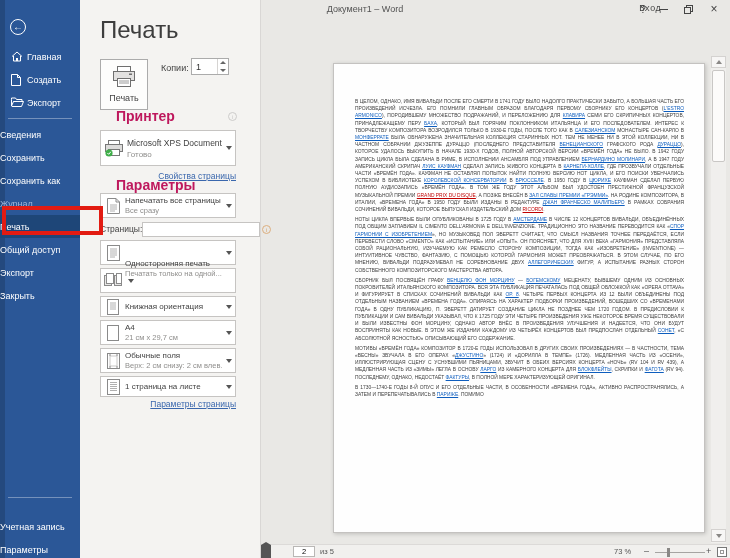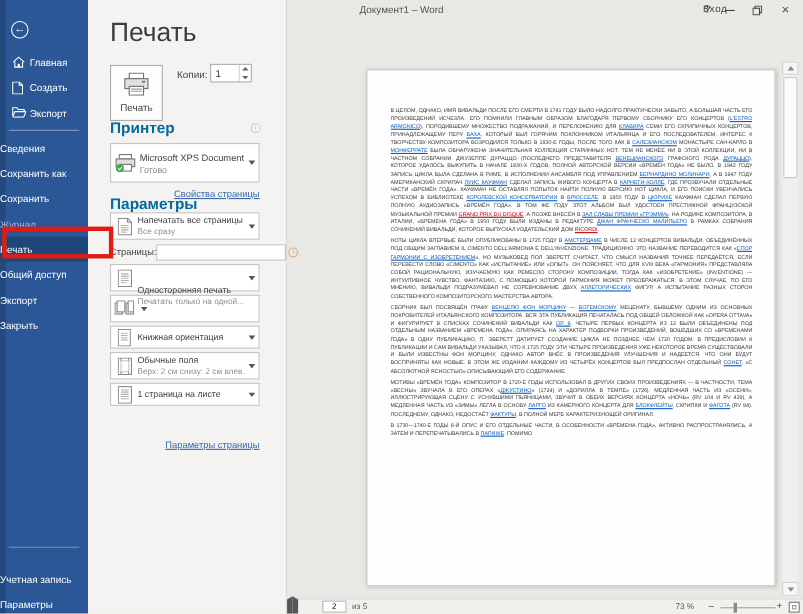--- a/index.html
+++ b/index.html
@@ -48,21 +48,21 @@
   .spinner { position:absolute; left:111px; top:58px; width:38px; height:17px; background:#fff;
              border:1px solid #ababab; display:flex; }
   .spinner input { flex:1; width:24px; border:none; outline:none; font-size:9px; padding-left:4px;
                    font-family:inherit; color:#333; background:transparent; }
   .stepper { width:11px; border-left:1px solid #d6d4d2; display:flex; flex-direction:column; }
   .stepper div { flex:1; display:flex; align-items:center; justify-content:center; }
   .tri-up { width:0; height:0; border-left:3px solid transparent; border-right:3px solid transparent;
             border-bottom:3px solid #666; }
   .tri-dn { width:0; height:0; border-left:3px solid transparent; border-right:3px solid transparent;
             border-top:3px solid #666; }
-  .sec-head { position:absolute; left:20px; font-size:14px; color:#0369a1; }
+  .sec-head { position:absolute; left:36px; font-size:14px; color:#be185d; }
   .info-dot { position:absolute; width:9px; height:9px; border:1px solid #cdcccb; border-radius:50%;
               font-size:6px; color:#c7c6c5; text-align:center; line-height:8px; }
   .printer-dd { position:absolute; left:20px; top:130px; width:136px; height:36px; background:#fff;
                 border:1px solid #c6c4c2; display:flex; align-items:center; }
   .printer-dd .pico { width:26px; flex:none; display:flex; justify-content:center; position:relative; }
   .dd-text { flex:1; overflow:hidden; }
   .dd-title { font-size:8.5px; color:#3f3f3f; white-space:nowrap; }
   .dd-sub { font-size:8px; color:#8f8e8c; white-space:nowrap; margin-top:2px; }
   .chev { width:12px; flex:none; display:flex; justify-content:center; }
   .chev i { width:0; height:0; border-left:3.5px solid transparent; border-right:3.5px solid transparent;
@@ -161,24 +161,24 @@
             </svg></span>
           <span>Экспорт</span>
         </div>
       </nav>
     <div class="s-div" style="top:118px"></div>
     <nav class="snav snav-main">
         <div class="s-item">
           <span>Сведения</span>
         </div>
         <div class="s-item">
+          <span>Сохранить</span>
+        </div>
+        <div class="s-item">
           <span>Сохранить как</span>
-        </div>
-        <div class="s-item">
-          <span>Сохранить</span>
         </div>
         <div class="s-item disabled">
           <span>Журнал</span>
         </div>
         <div class="s-item selected">
           <span>Печать</span>
         </div>
         <div class="s-item">
           <span>Общий доступ</span>
         </div>
@@ -331,20 +331,34 @@
           </span>
           <span class="dd-text">
             <span class="dd-title" style="display: block;">Книжная ориентация</span>
           </span>
           <span class="chev">
             <i></i>
           </span>
         </div>
         <div class="set-row two">
           <span class="sico">
+            <svg width="12" height="16" viewBox="0 0 12 16">
+              <rect x="0.5" y="0.5" width="11" height="15" fill="#fff" stroke="#8a8a8a"></rect>
+            </svg>
+          </span>
+          <span class="dd-text">
+            <span class="dd-title" style="display: block;">A4</span>
+            <span class="dd-sub" style="display: block;">21 см x 29,7 см</span>
+          </span>
+          <span class="chev">
+            <i></i>
+          </span>
+        </div>
+        <div class="set-row two">
+          <span class="sico">
             <svg width="13" height="16" viewBox="0 0 13 16">
               <rect x="0.5" y="0.5" width="12" height="15" fill="#fff" stroke="#8a8a8a"></rect>
               <rect x="3" y="3" width="7" height="10" fill="none" stroke="#c9c8c7"></rect>
               <g stroke="#8a8a8a">
                 <line x1="3" y1="0.5" x2="3" y2="3"></line>
                 <line x1="10" y1="0.5" x2="10" y2="3"></line>
                 <line x1="3" y1="13" x2="3" y2="15.5"></line>
                 <line x1="10" y1="13" x2="10" y2="15.5"></line>
               </g>
             </svg>

